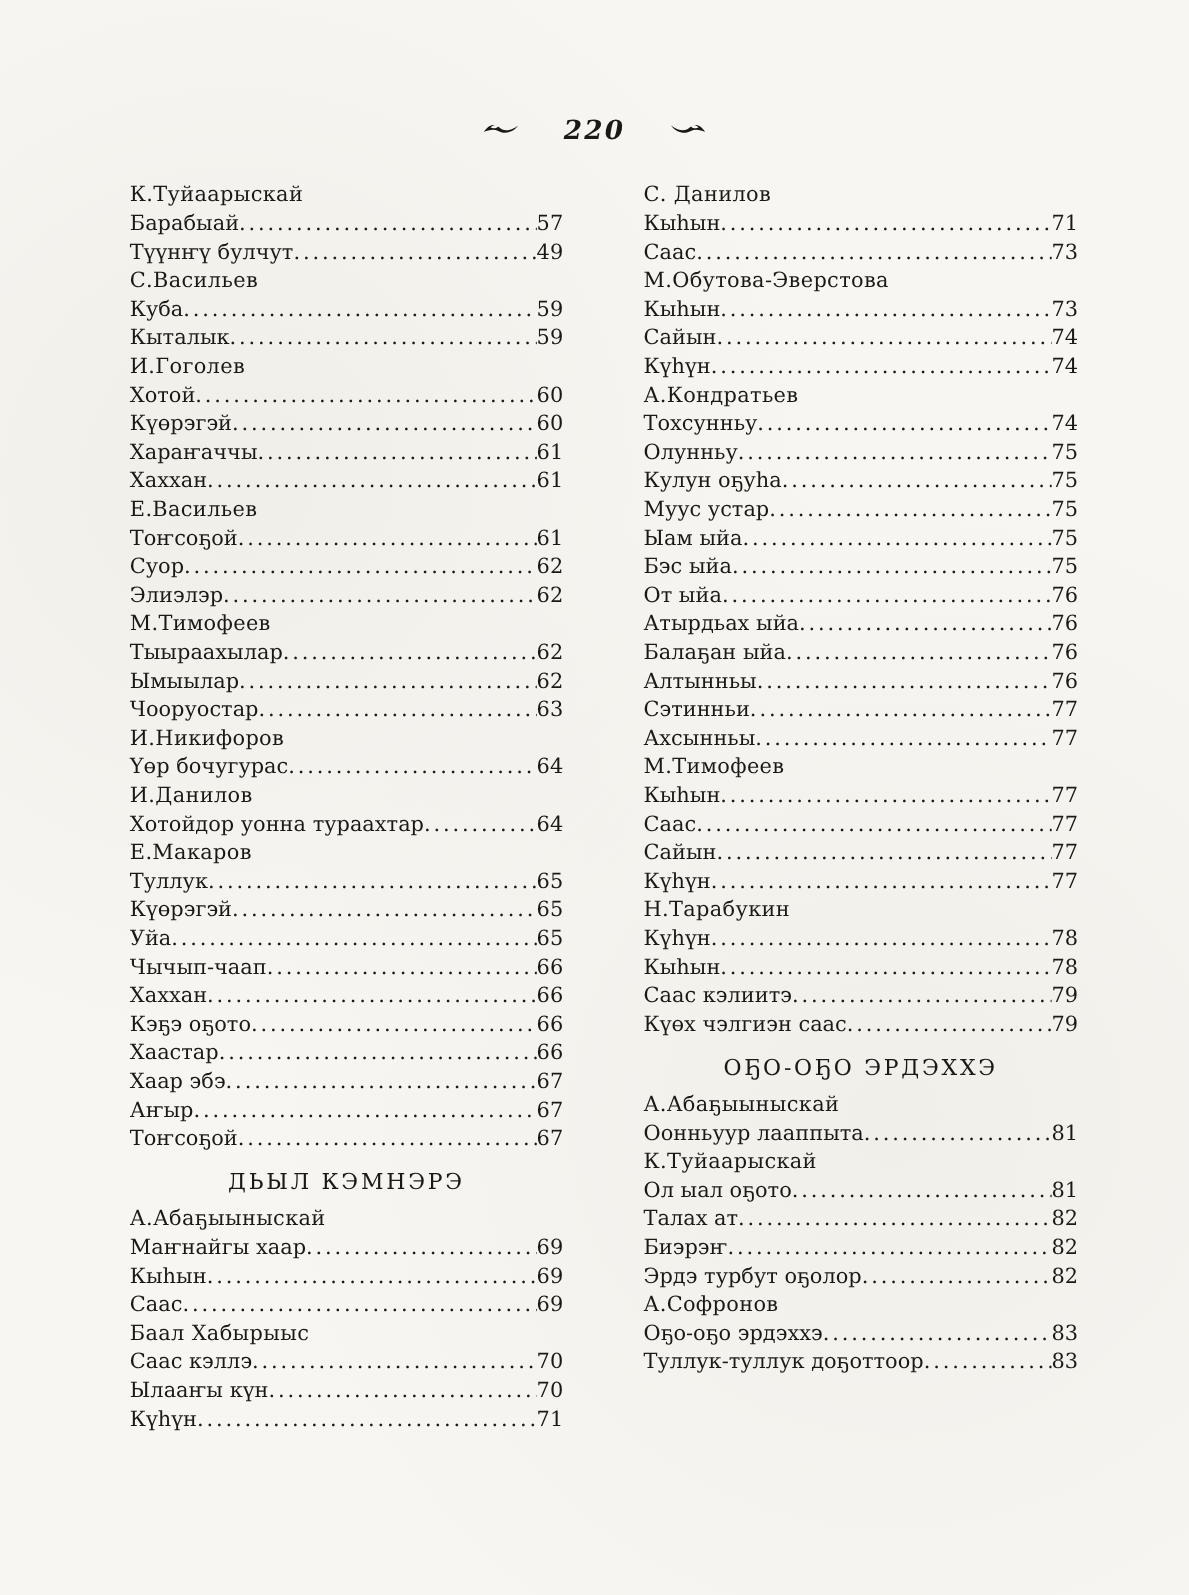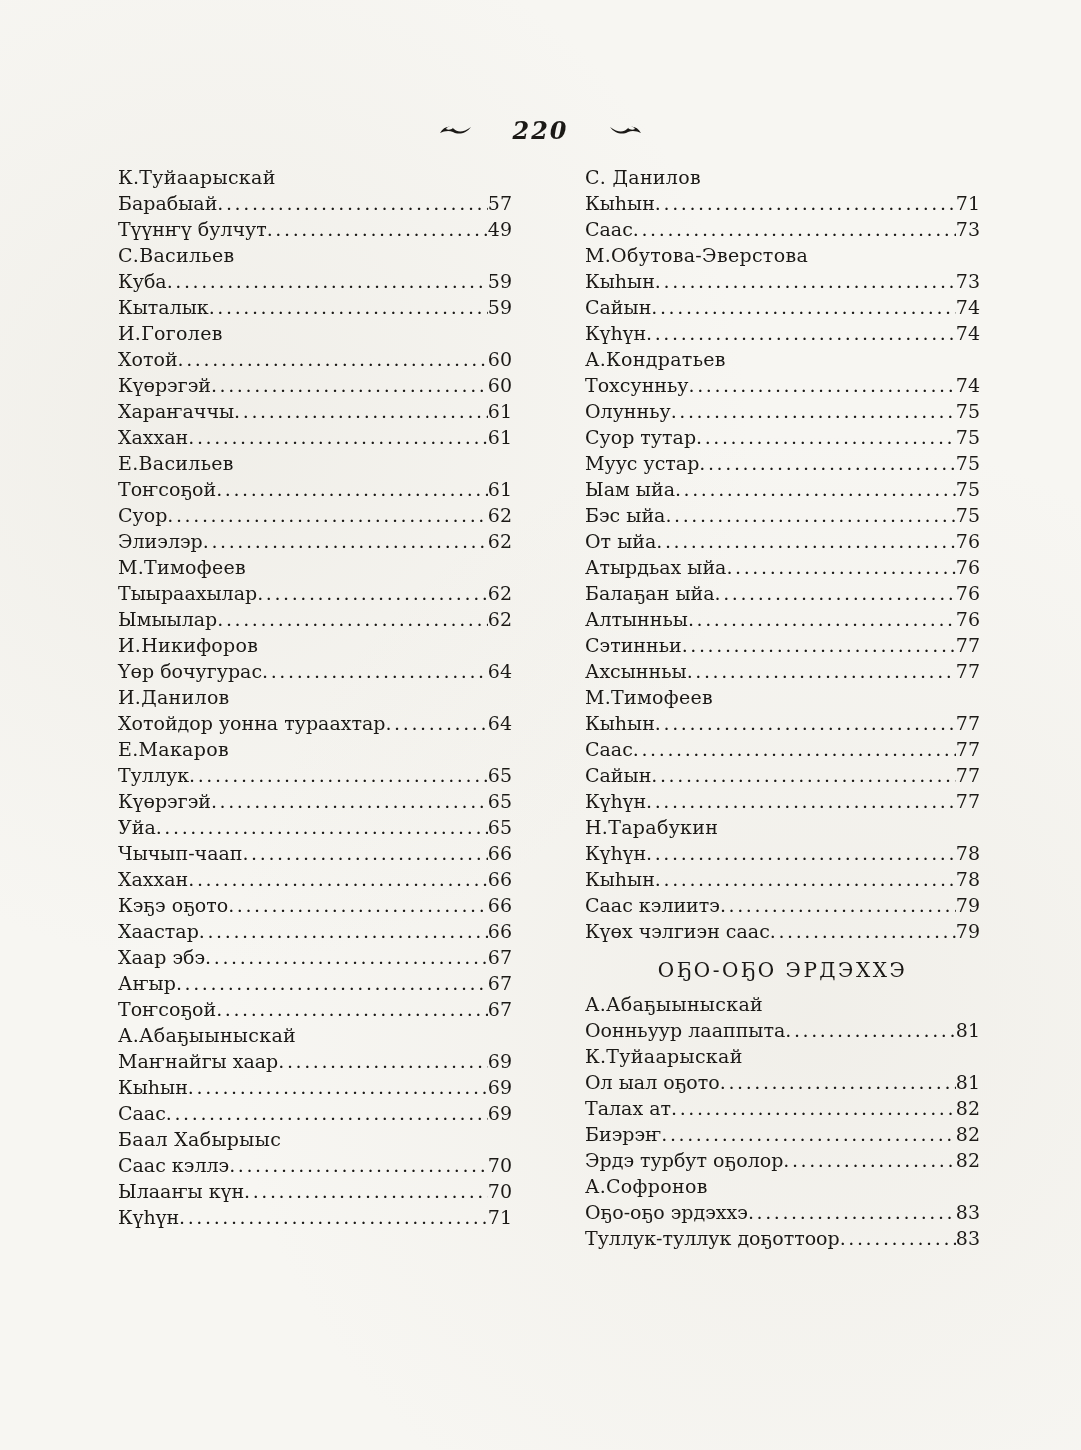--- a/index.html
+++ b/index.html
@@ -14,21 +14,21 @@
     background-image:
       radial-gradient(circle at 20% 30%, rgba(220,216,205,0.25) 0%, rgba(220,216,205,0) 40%),
       radial-gradient(circle at 75% 70%, rgba(222,218,208,0.25) 0%, rgba(222,218,208,0) 45%);
     font-family: "DejaVu Serif", "Liberation Serif", serif;
     color: #1b1916;
     overflow: hidden;
   }
 
   .page-header {
     position: absolute;
-    top: 116px;
+    top: 103px;
     left: 0;
     width: 100%;
     display: flex;
     justify-content: center;
     align-items: center;
     gap: 38px;
   }
   .page-number {
     font-size: 24px;
     font-style: italic;
@@ -164,20 +164,25 @@
     <div class="toc-line entry">
       <span class="title">Тыыраахылар</span>
       <span class="leader"></span>
       <span class="pagenum">62</span>
     </div>
     <div class="toc-line entry">
       <span class="title">Ымыылар</span>
       <span class="leader"></span>
       <span class="pagenum">62</span>
     </div>
+    <div class="toc-line entry">
+      <span class="title">Чооруостар</span>
+      <span class="leader"></span>
+      <span class="pagenum">63</span>
+    </div>
     <div class="toc-line author">И.Никифоров</div>
     <div class="toc-line entry">
       <span class="title">Үөр бочугурас</span>
       <span class="leader"></span>
       <span class="pagenum">64</span>
     </div>
     <div class="toc-line author">И.Данилов</div>
     <div class="toc-line entry">
       <span class="title">Хотойдор уонна тураахтар</span>
       <span class="leader"></span>
@@ -227,20 +232,21 @@
     <div class="toc-line entry">
       <span class="title">Аҥыр</span>
       <span class="leader"></span>
       <span class="pagenum">67</span>
     </div>
     <div class="toc-line entry">
       <span class="title">Тоҥсоҕой</span>
       <span class="leader"></span>
       <span class="pagenum">67</span>
     </div>
+    <div class="section-heading">ДЬЫЛ КЭМНЭРЭ</div>
     <div class="toc-line author">А.Абаҕыыныскай</div>
     <div class="toc-line entry">
       <span class="title">Маҥнайгы хаар</span>
       <span class="leader"></span>
       <span class="pagenum">69</span>
     </div>
     <div class="toc-line entry">
       <span class="title">Кыһын</span>
       <span class="leader"></span>
       <span class="pagenum">69</span>
@@ -300,21 +306,21 @@
       <span class="title">Тохсунньу</span>
       <span class="leader"></span>
       <span class="pagenum">74</span>
     </div>
     <div class="toc-line entry">
       <span class="title">Олунньу</span>
       <span class="leader"></span>
       <span class="pagenum">75</span>
     </div>
     <div class="toc-line entry">
-      <span class="title">Суор тутар</span>
+      <span class="title">Кулун оҕуһа</span>
       <span class="leader"></span>
       <span class="pagenum">75</span>
     </div>
     <div class="toc-line entry">
       <span class="title">Муус устар</span>
       <span class="leader"></span>
       <span class="pagenum">75</span>
     </div>
     <div class="toc-line entry">
       <span class="title">Ыам ыйа</span>

